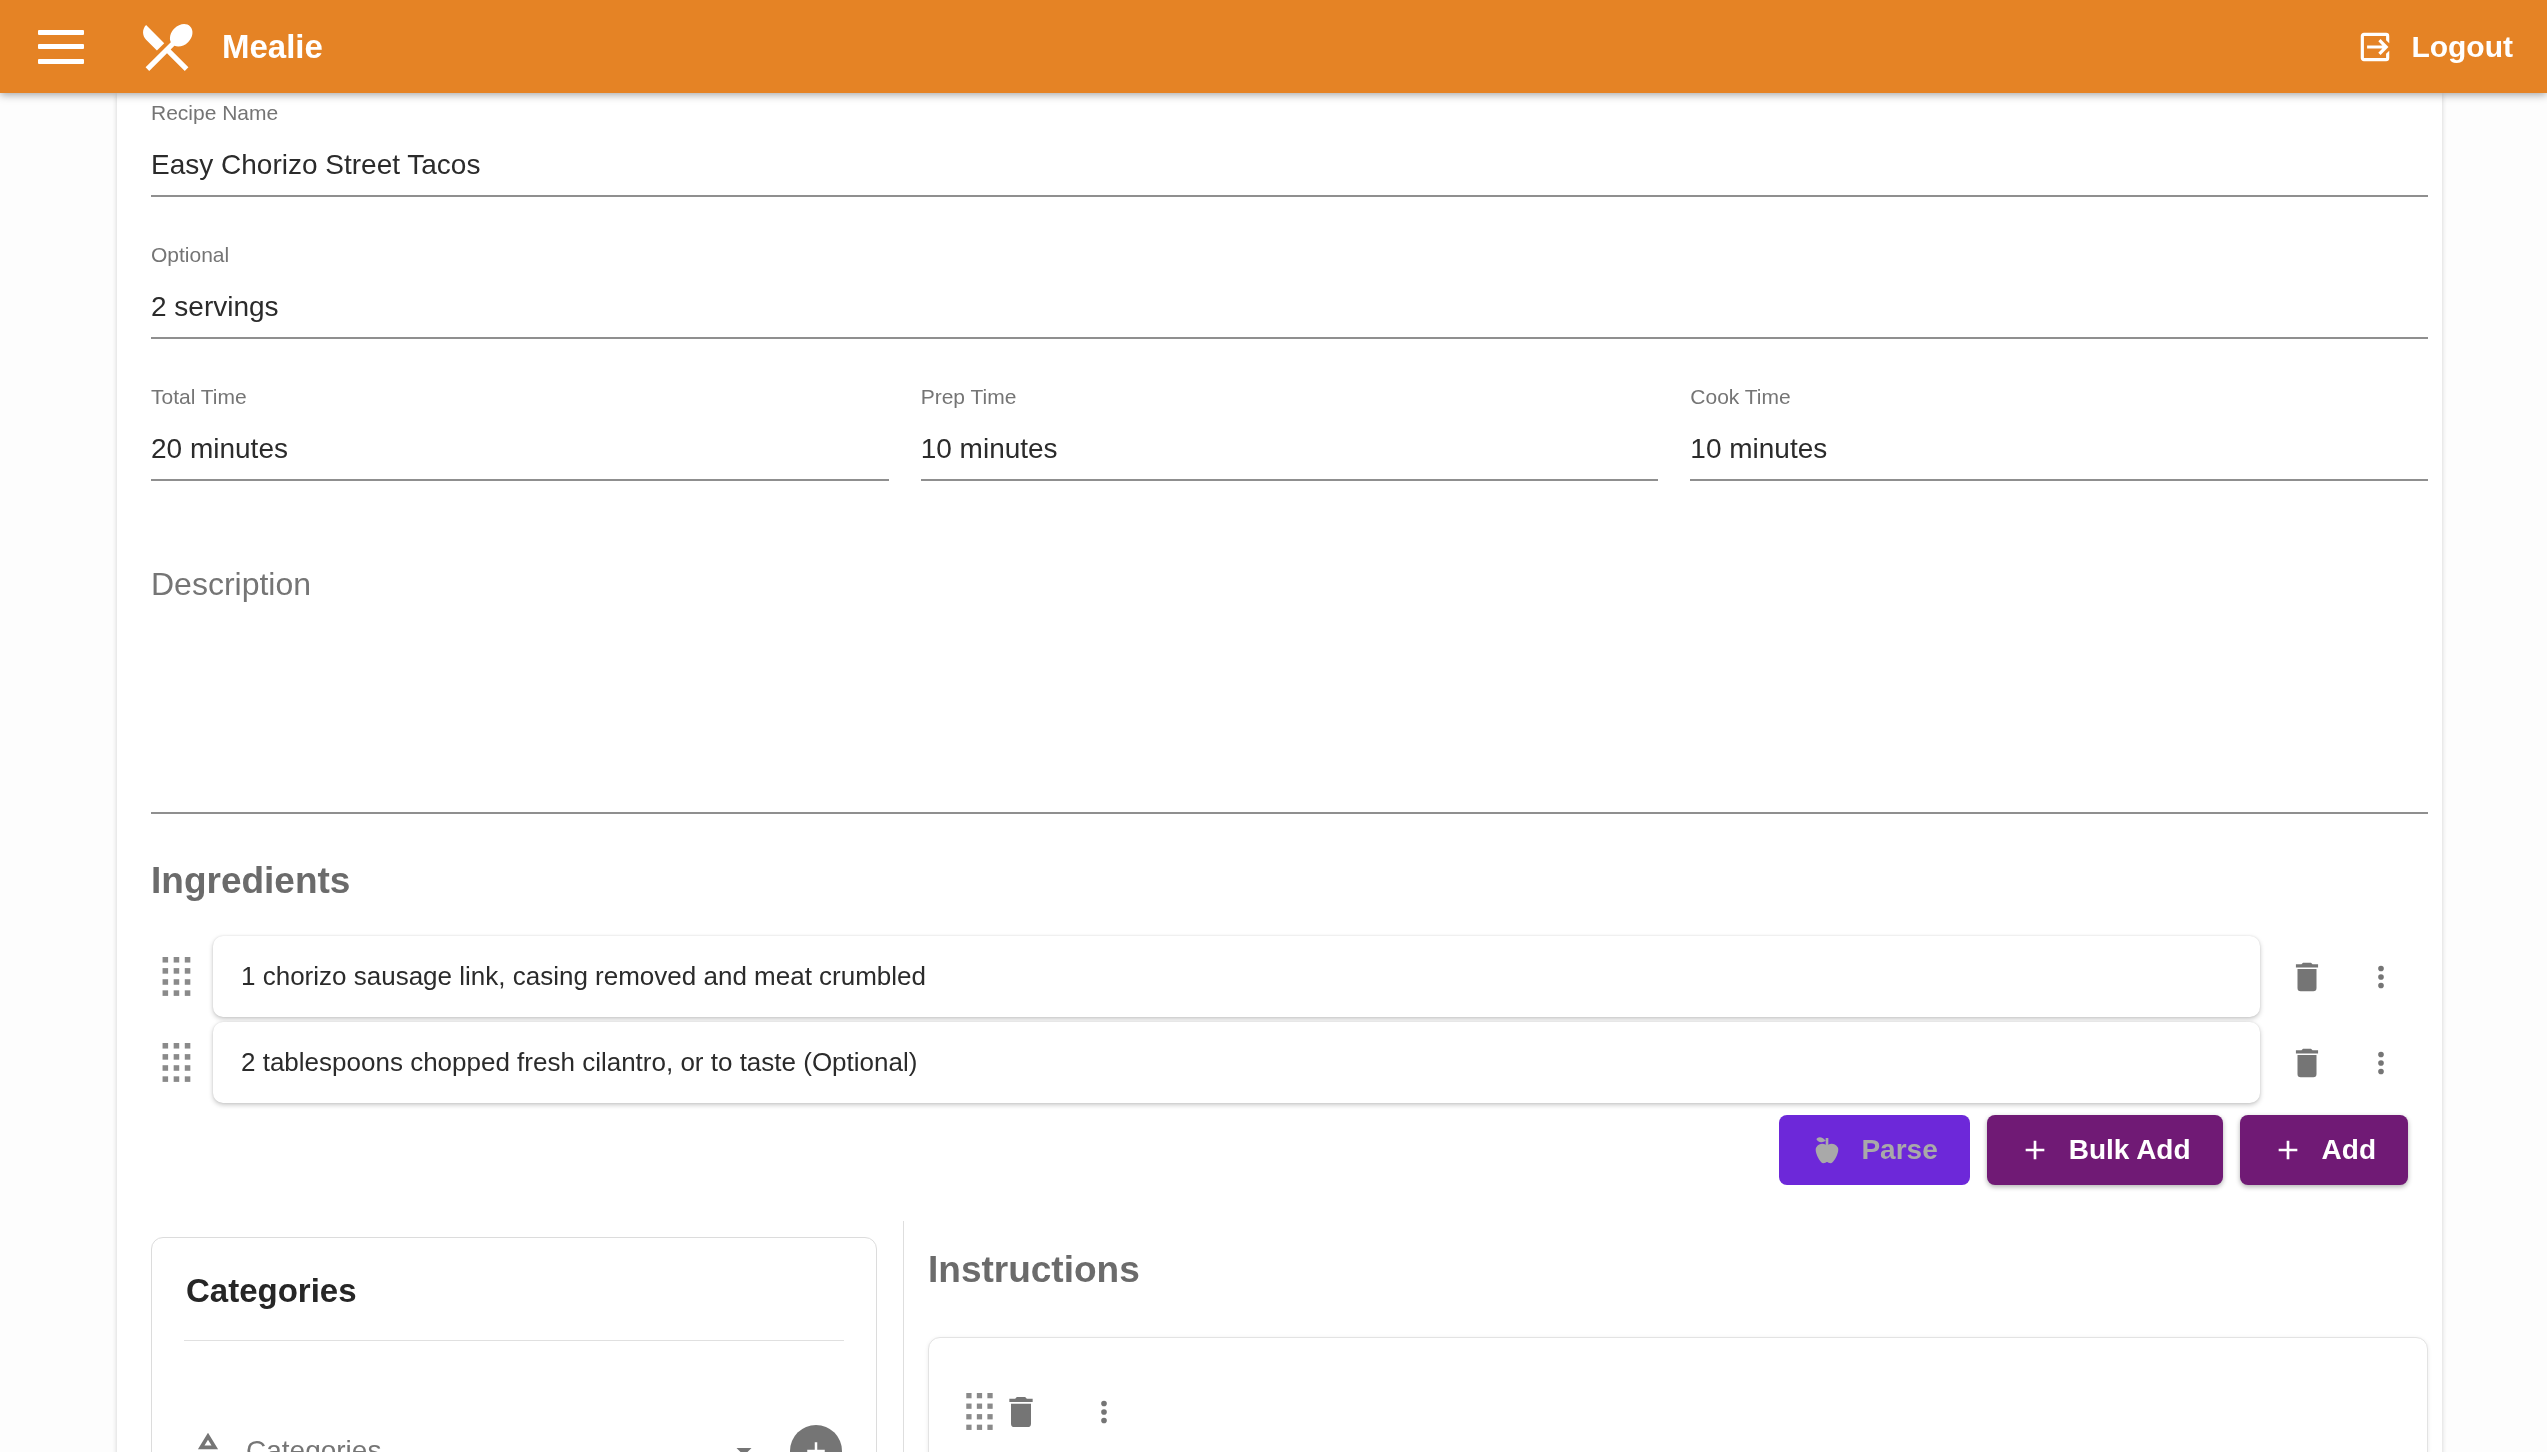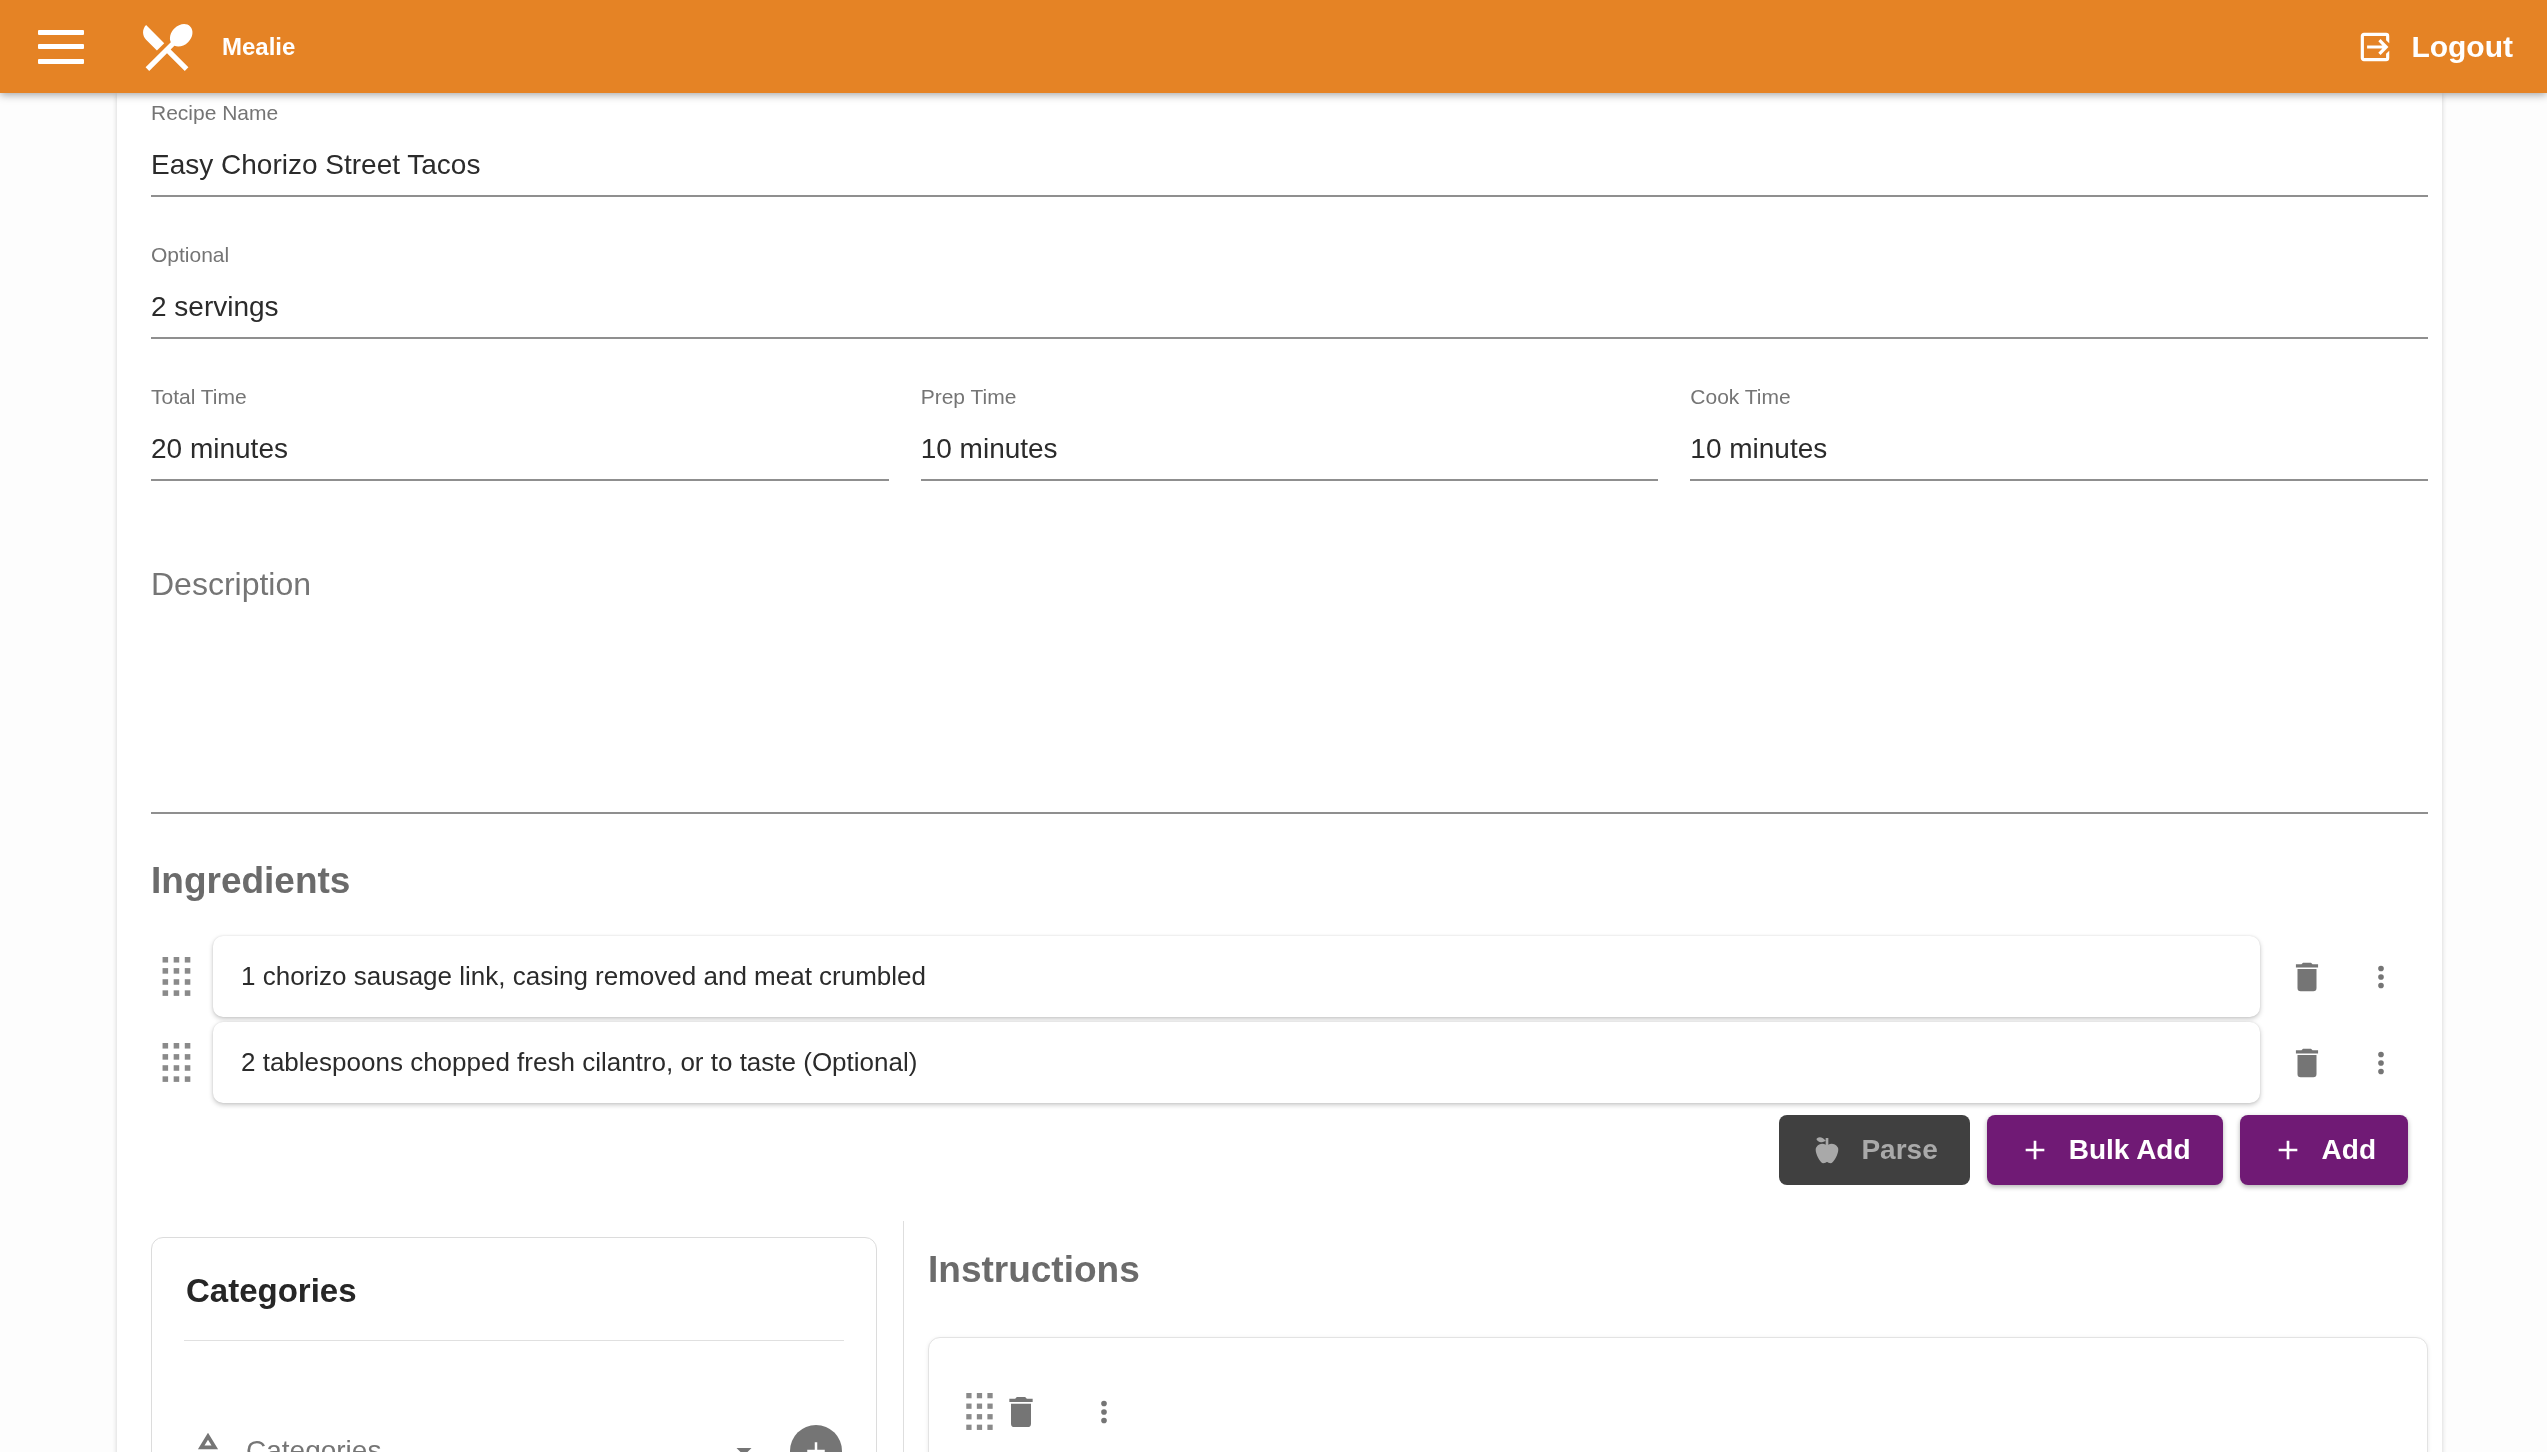--- a/index.html
+++ b/index.html
@@ -6,21 +6,21 @@
   html,body { width:2547px; height:1453px; overflow:hidden; background:#fdfdfd; }
 
   
   .appbar { position:relative; z-index:20; height:93px; background:#E58325;
             display:flex; align-items:center; padding:0 28px;
             box-shadow:0 2px 8px rgba(0,0,0,0.35); }
   .hamburger { width:46px; height:34px; display:flex; flex-direction:column;
                justify-content:space-between; cursor:pointer; margin:0 10px; }
   .hamburger span { display:block; height:5px; background:#fff; border-radius:1px; }
   .logo { margin-left:42px; display:flex; align-items:center; }
-  .app-title { color:#fff; font-size:24px; font-weight:600; margin-left:24px; }
+  .app-title { color:#fff; font-size:33px; font-weight:600; margin-left:24px; }
   .spacer { flex:1; }
   .search-pill { width:563px; height:71px; border-radius:36px;
                  background:rgba(0,0,0,0.16); display:flex; align-items:center;
                  padding:0 26px; }
   .search-input { background:transparent; border:none; outline:none; flex:1;
                   margin-left:18px; font-size:29px; color:#fff; }
   .search-input::placeholder { color:rgba(255,255,255,0.72); }
   .logout { display:flex; align-items:center; margin-left:34px; gap:17px;
             color:#fff; font-size:30px; font-weight:bold; cursor:pointer;
             padding:10px 6px; border-radius:6px; }
@@ -57,21 +57,21 @@
                background:transparent; }
   .icon-btn { border:none; background:transparent; cursor:pointer; display:flex;
               align-items:center; justify-content:center; padding:4px; }
   .kebab { margin-left:30px; }
 
   
   .btn-row { margin-top:12px; display:flex; justify-content:flex-end; align-items:center;
              gap:17px; padding-right:20px; }
   .btn { height:70px; border:none; border-radius:8px; display:flex; align-items:center;
          gap:18px; padding:0 32px; font-size:28px; font-weight:bold; cursor:pointer; }
-  .btn-disabled { background:#404040; color:#a9a9a9; cursor:default; }
+  .btn-disabled { background:#6d28d9; color:#a9a9a9; cursor:default; }
   .btn-green { background:#701a75; color:#fff; box-shadow:0 2px 5px rgba(0,0,0,0.3); }
 
   
   .lower { margin-top:36px; display:flex; align-items:stretch; height:428px; }
   .col-left { width:753px; flex:none; border-right:1px solid rgba(0,0,0,0.13);
               padding-right:26px; }
   .cat-card { margin-top:16px; border:1px solid #dcdcdc; border-radius:12px;
               height:412px; padding:28px 30px; background:#fff; }
   .cat-title { font-size:33px; font-weight:bold; color:#262626; margin:6px 0 30px 4px; }
   .cat-divider { border:none; border-top:1px solid rgba(0,0,0,0.12); margin:0 2px; }

